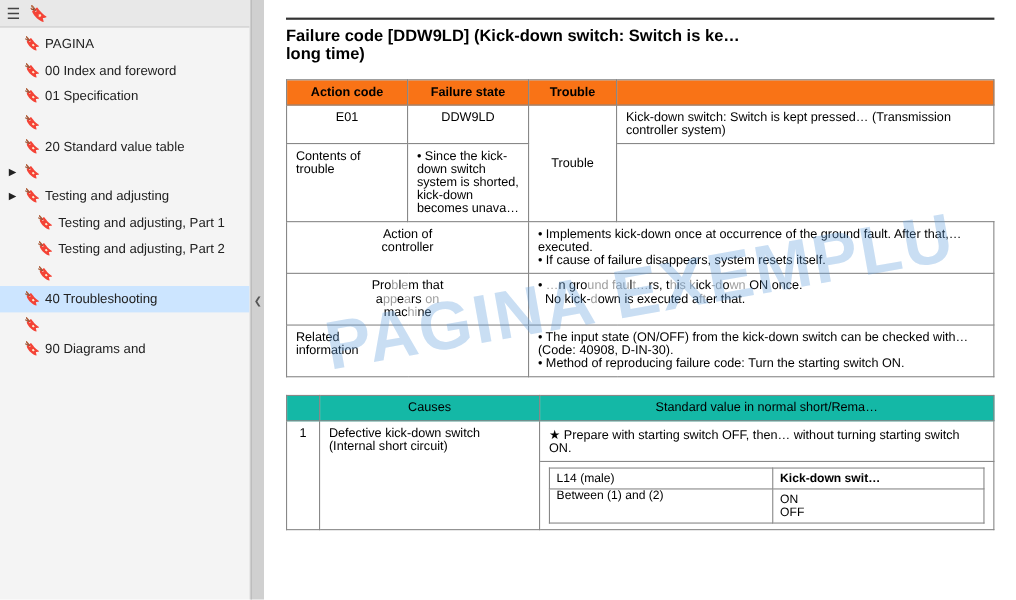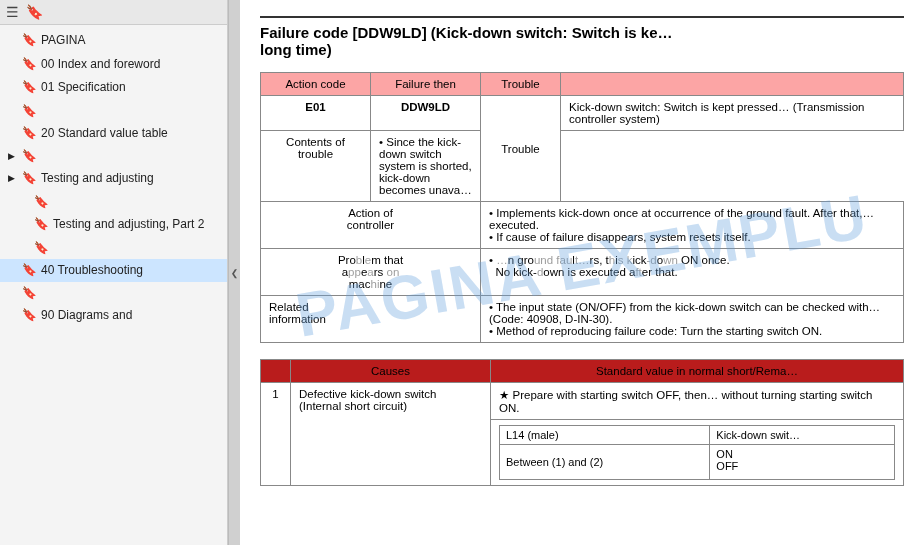--- a/index.html
+++ b/index.html
@@ -84,40 +84,40 @@
       border-collapse: collapse;
       margin-bottom: 16px;
       font-size: 11.5px;
     }
     .info-table td, .info-table th {
       border: 1px solid #888;
       padding: 5px 8px;
       vertical-align: top;
     }
     .info-table th {
-      background: #fca5a5;
+      background: #f97316;
       text-align: center;
-      font-weight: normal;
+      font-weight: bold;
     }
     .cell-center { text-align: center; }
-    .cell-bold { font-weight: bold; }
+    .cell-bold { font-weight: normal; }
 
     
     .causes-table {
       width: 100%;
       border-collapse: collapse;
       font-size: 11.5px;
     }
     .causes-table td, .causes-table th {
       border: 1px solid #888;
       padding: 5px 8px;
       vertical-align: top;
     }
     .causes-table th {
-      background: #b91c1c;
+      background: #14b8a6;
       text-align: center;
       font-weight: normal;
     }
 
     
     .watermark {
       position: absolute;
       top: 50%;
       left: 50%;
       transform: translate(-50%, -60%) rotate(-10deg);
@@ -191,20 +191,21 @@
 
       <div class="sidebar-item">
         <span class="expand-icon">▶</span>
         <span class="bookmark-icon">🔖</span>
         <span class="item-label">Testing and adjusting</span>
       </div>
 
       <div class="sidebar-item" style="padding-left:20px;">
         <span class="expand-icon">&nbsp;</span>
         <span class="bookmark-icon">🔖</span>
+        <span class="item-label">Testing and adjusting, Part 1</span>
       </div>
 
       <div class="sidebar-item" style="padding-left:20px;">
         <span class="expand-icon">&nbsp;</span>
         <span class="bookmark-icon">🔖</span>
         <span class="item-label">Testing and adjusting, Part 2</span>
       </div>
 
       <div class="sidebar-item" style="padding-left:20px;">
         <span class="expand-icon">&nbsp;</span>
@@ -239,34 +240,34 @@
   <div class="watermark">PAGINA EXEMPLU</div>
 
   <div class="page-title">
     Failure code [DDW9LD] (Kick-down switch: Switch is ke…<br>long time)
   </div>
 
   <table class="info-table">
     <thead>
       <tr>
         <th style="width:110px;">Action code</th>
-        <th style="width:110px;">Failure then</th>
+        <th style="width:110px;">Failure state</th>
         <th style="width:80px;">Trouble</th>
         <th></th>
       </tr>
     </thead>
     <tbody>
       <tr>
         <td class="cell-center cell-bold">E01</td>
         <td class="cell-center cell-bold">DDW9LD</td>
         <td class="cell-center" rowspan="2" style="vertical-align:middle;">Trouble</td>
         <td>Kick-down switch: Switch is kept pressed… (Transmission controller system)</td>
       </tr>
       <tr>
-        <td class="cell-center" style="text-align:center;margin-left:28px;">Contents of<br>trouble</td>
+        <td class="cell-center" style="text-align:left;margin-left:28px;">Contents of<br>trouble</td>
         <td colspan="1">• Since the kick-down switch system is shorted, kick-down becomes unava…</td>
       </tr>
       <tr>
         <td class="cell-center" colspan="2" style="text-align:center;">Action of<br>controller</td>
         <td colspan="2">
           • Implements kick-down once at occurrence of the ground fault. After that,… executed.<br>
           • If cause of failure disappears, system resets itself.
         </td>
       </tr>
       <tr>
@@ -299,24 +300,24 @@
         <td rowspan="4" class="cell-center">1</td>
         <td rowspan="4">Defective kick-down switch<br>(Internal short circuit)</td>
         <td>★ Prepare with starting switch OFF, then… without turning starting switch ON.</td>
       </tr>
       <tr>
         <td>
           <table style="width:100%;border-collapse:collapse;font-size:11px;">
             <tbody>
                 <tr>
               <td style="border:1px solid #888;padding:3px 6px;">L14 (male)</td>
-              <td style="border:1px solid #888;padding:3px 6px;">Kick-down swit…</td>
+              <td style="border:1px solid #888;padding:3px 6px;font-weight:bold;">Kick-down swit…</td>
             </tr>
             <tr>
-              <td style="border:1px solid #888;padding:11px 6px;">Between (1) and (2)</td>
+              <td style="border:1px solid #888;padding:0 6px;">Between (1) and (2)</td>
               <td style="border:1px solid #888;padding:3px 6px;">
                 <div>ON</div>
                 <div>OFF</div>
               </td>
             </tr>
           </tbody>
             </table>
         </td>
       </tr>
     </tbody>

